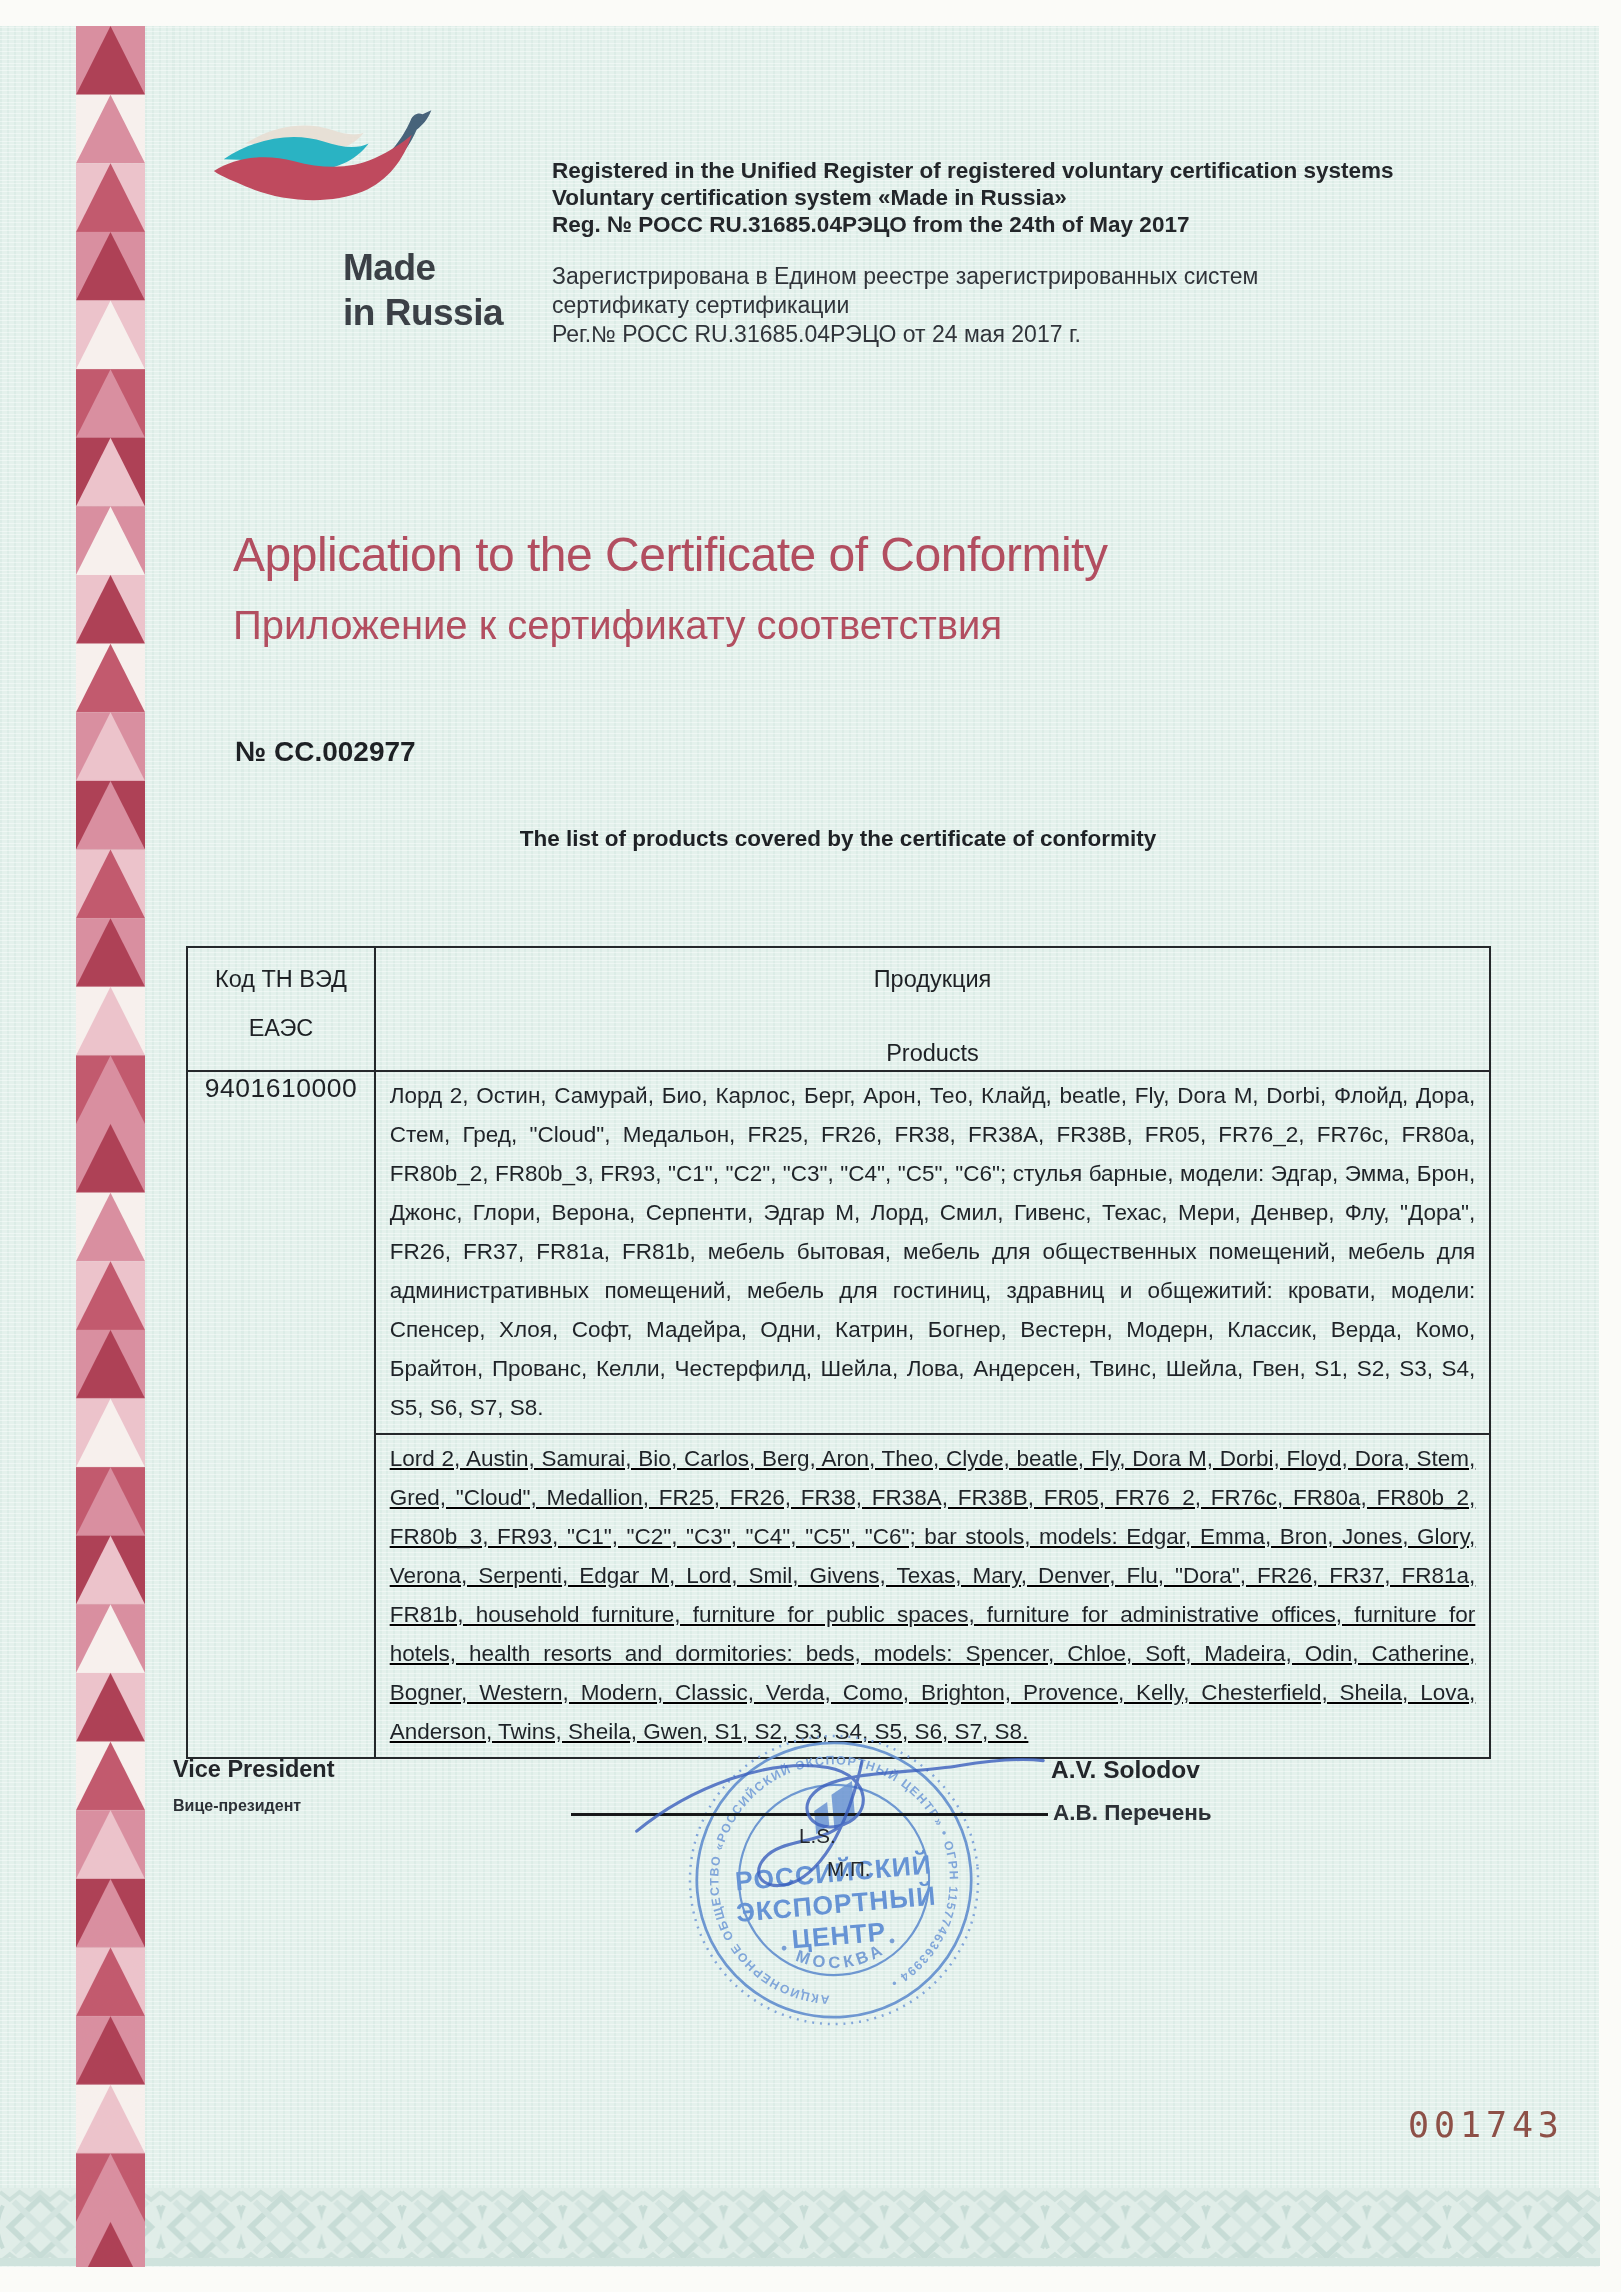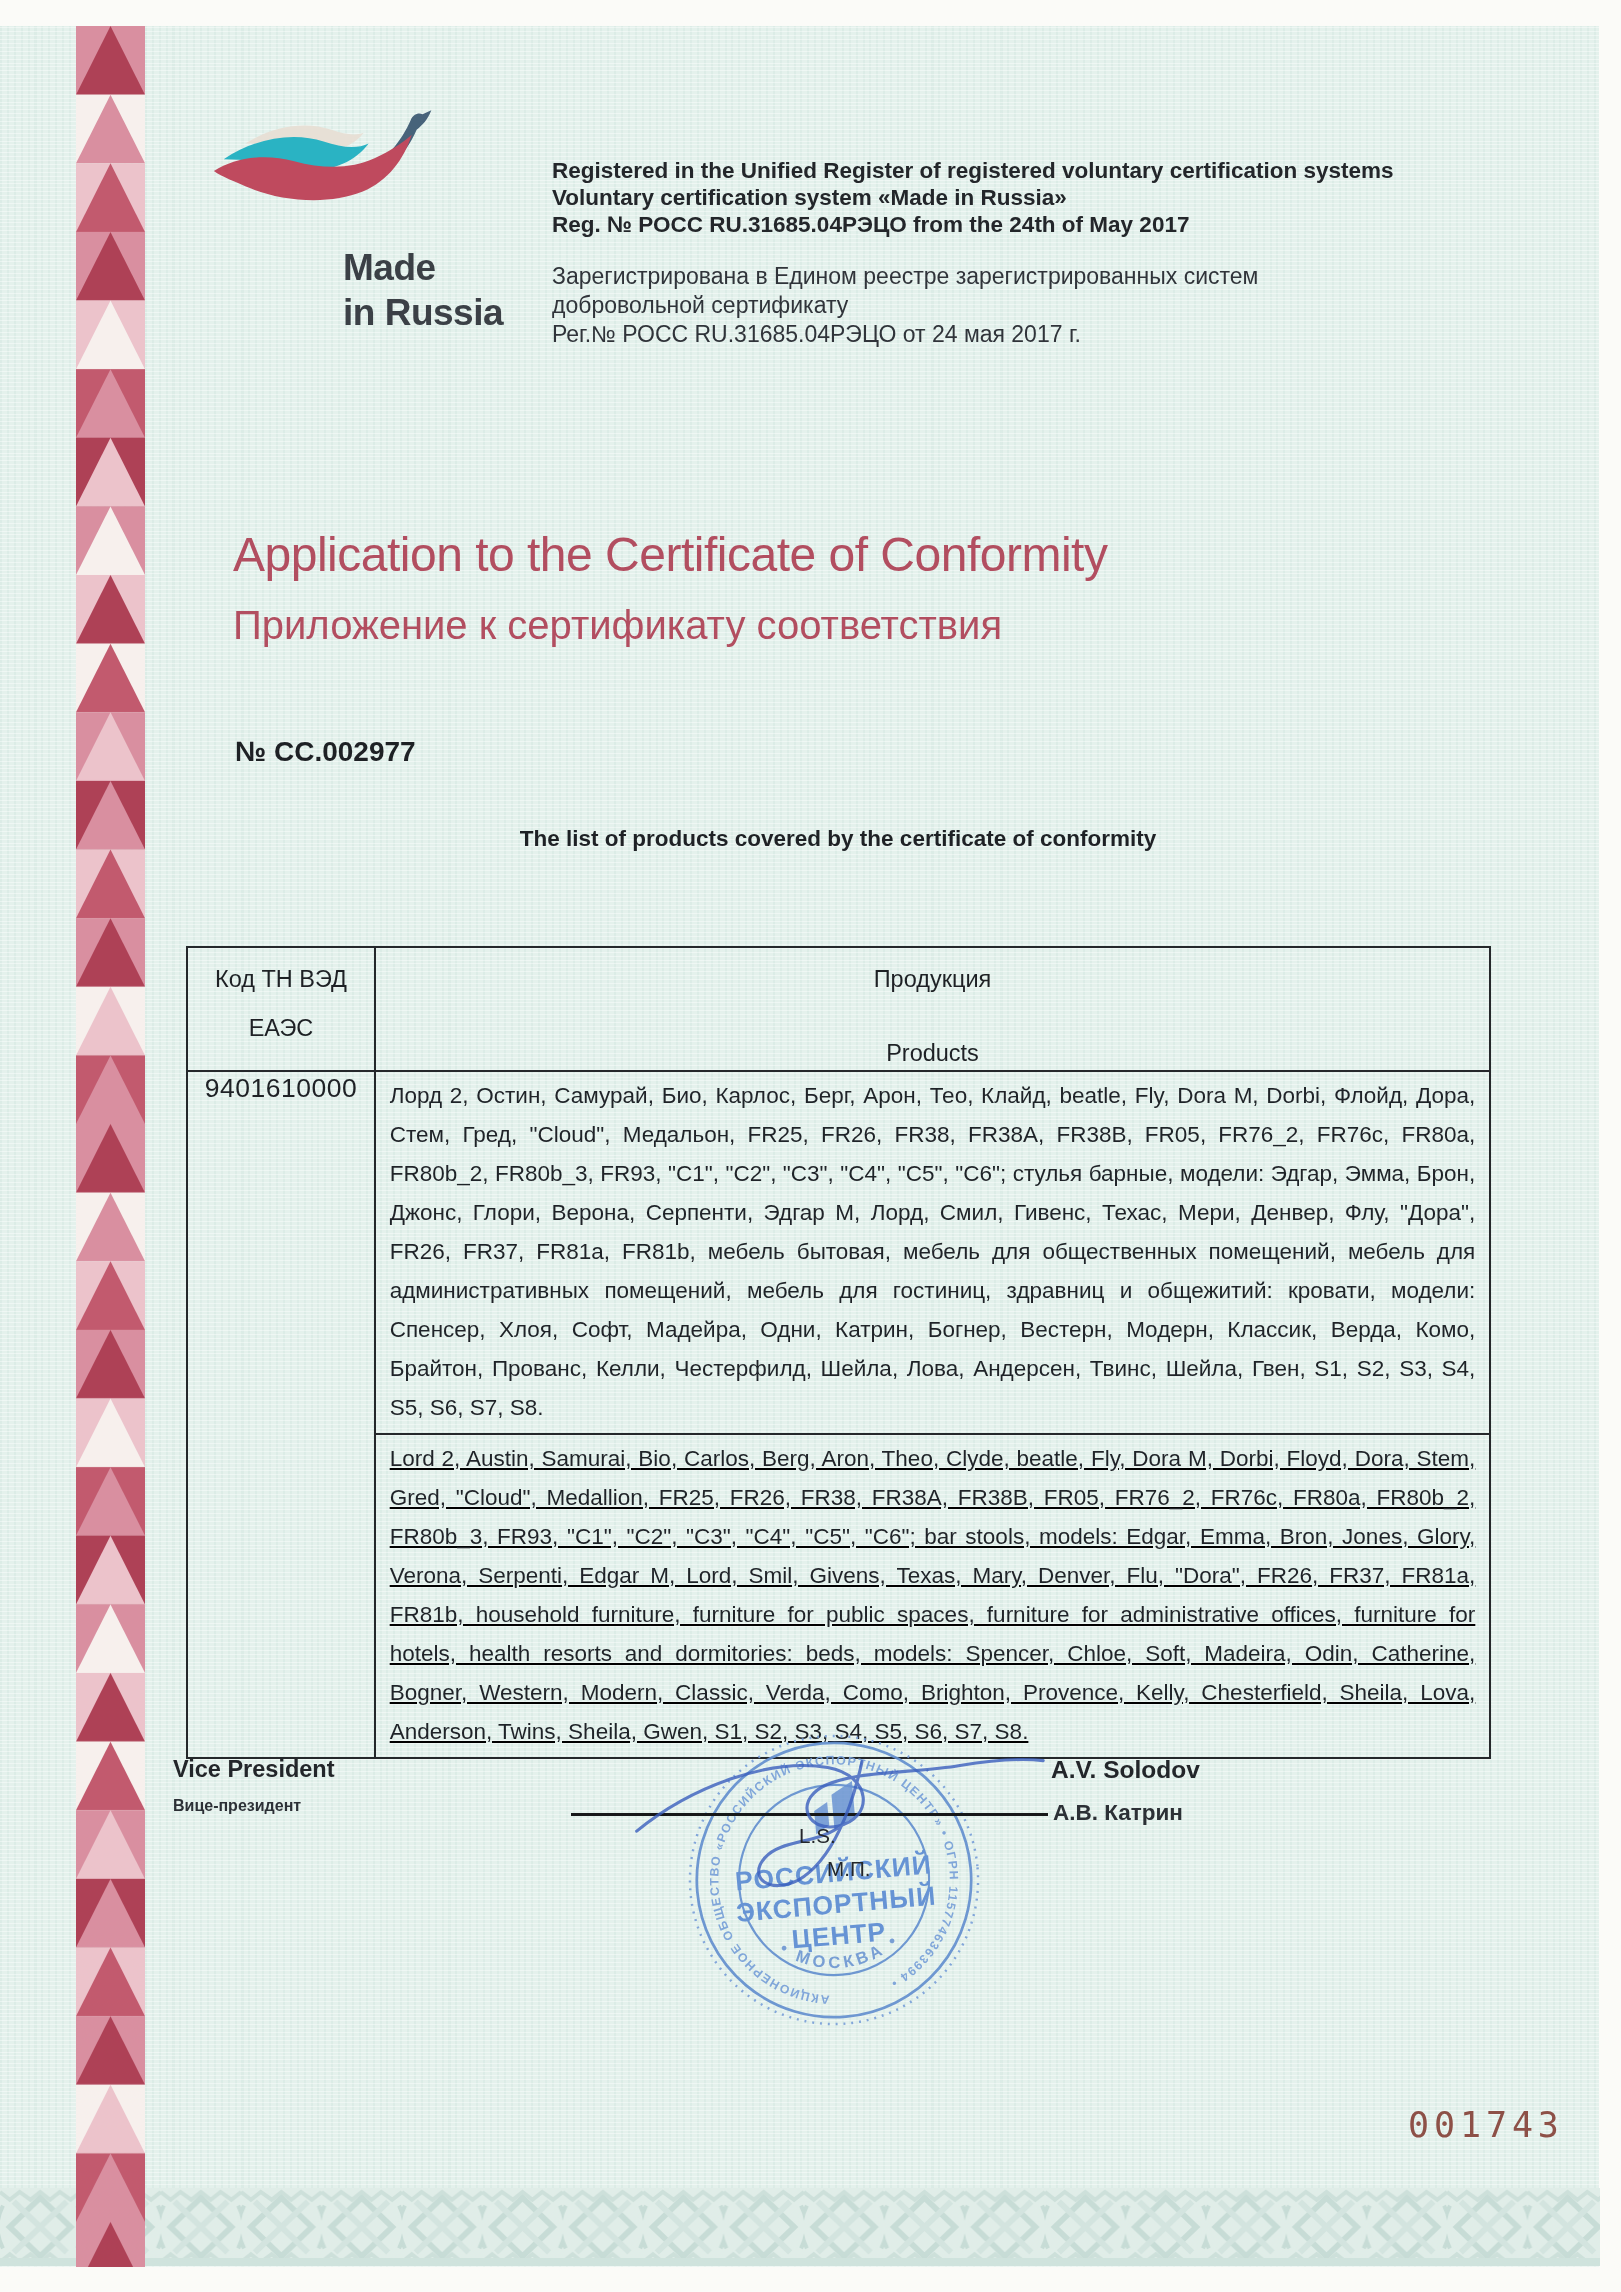--- a/index.html
+++ b/index.html
@@ -148,21 +148,21 @@
     <div>in Russia</div>
   </div>
 
   <div class="hdr-en">
     <div>Registered in the Unified Register of registered voluntary certification systems</div>
     <div>Voluntary certification system «Made in Russia»</div>
     <div>Reg. № РОСС RU.31685.04РЭЦО from the 24th of May 2017</div>
   </div>
   <div class="hdr-ru">
     <div>Зарегистрирована в Едином реестре зарегистрированных систем</div>
-    <div>добровольной сертификату</div>
+    <div>сертификату сертификации</div>
     <div>Рег.№ РОСС RU.31685.04РЭЦО от 24 мая 2017 г.</div>
   </div>
 
   <div class="title-en">Application to the Certificate of Conformity</div>
   <div class="title-ru">Приложение к сертификату соответствия</div>
   <div class="cert-no">№ CC.002977</div>
 
   <div class="list-head-en">The list of products covered by the certificate of conformity</div>
 
   <table class="products">
@@ -187,21 +187,21 @@
       <td class="para-cell en-row">
         <div class="para">Lord 2, Austin, Samurai, Bio, Carlos, Berg, Aron, Theo, Clyde, beatle, Fly, Dora M, Dorbi, Floyd, Dora, Stem, Gred, "Cloud", Medallion, FR25, FR26, FR38, FR38A, FR38B, FR05, FR76_2, FR76c, FR80a, FR80b_2, FR80b_3, FR93, "C1", "C2", "C3", "C4", "C5", "C6"; bar stools, models: Edgar, Emma, Bron, Jones, Glory, Verona, Serpenti, Edgar M, Lord, Smil, Givens, Texas, Mary, Denver, Flu, "Dora", FR26, FR37, FR81a, FR81b, household furniture, furniture for public spaces, furniture for administrative offices, furniture for hotels, health resorts and dormitories: beds, models: Spencer, Chloe, Soft, Madeira, Odin, Catherine, Bogner, Western, Modern, Classic, Verda, Como, Brighton, Provence, Kelly, Chesterfield, Sheila, Lova, Anderson, Twins, Sheila, Gwen, S1, S2, S3, S4, S5, S6, S7, S8.</div>
       </td>
     </tr>
   </tbody>
     </table>
 
   <div class="vp-en">Vice President</div>
   <div class="vp-ru">Вице-президент</div>
   <div class="name-en">A.V. Solodov</div>
-  <div class="name-ru">А.В. Катрин</div>
+  <div class="name-ru">А.В. Перечень</div>
   <div class="sig-line"></div>
 
   <svg class="stamp" xmlns="http://www.w3.org/2000/svg" viewBox="0 0 300 300">
     <defs>
       <path id="ringPath" d="M150,268 A118,118 0 1 1 150.02,268"></path>
       <path id="moscowPath" d="M62,185 A98,98 0 0 0 238,185"></path>
     </defs>
     <circle cx="150" cy="150" r="147" fill="none" stroke="#7aa0d8" stroke-width="2.5" stroke-dasharray="2 6"></circle>
     <circle cx="150" cy="150" r="140" fill="none" stroke="#6490cf" stroke-width="2.8"></circle>
     <circle cx="150" cy="150" r="97" fill="none" stroke="#6490cf" stroke-width="2.2"></circle>

